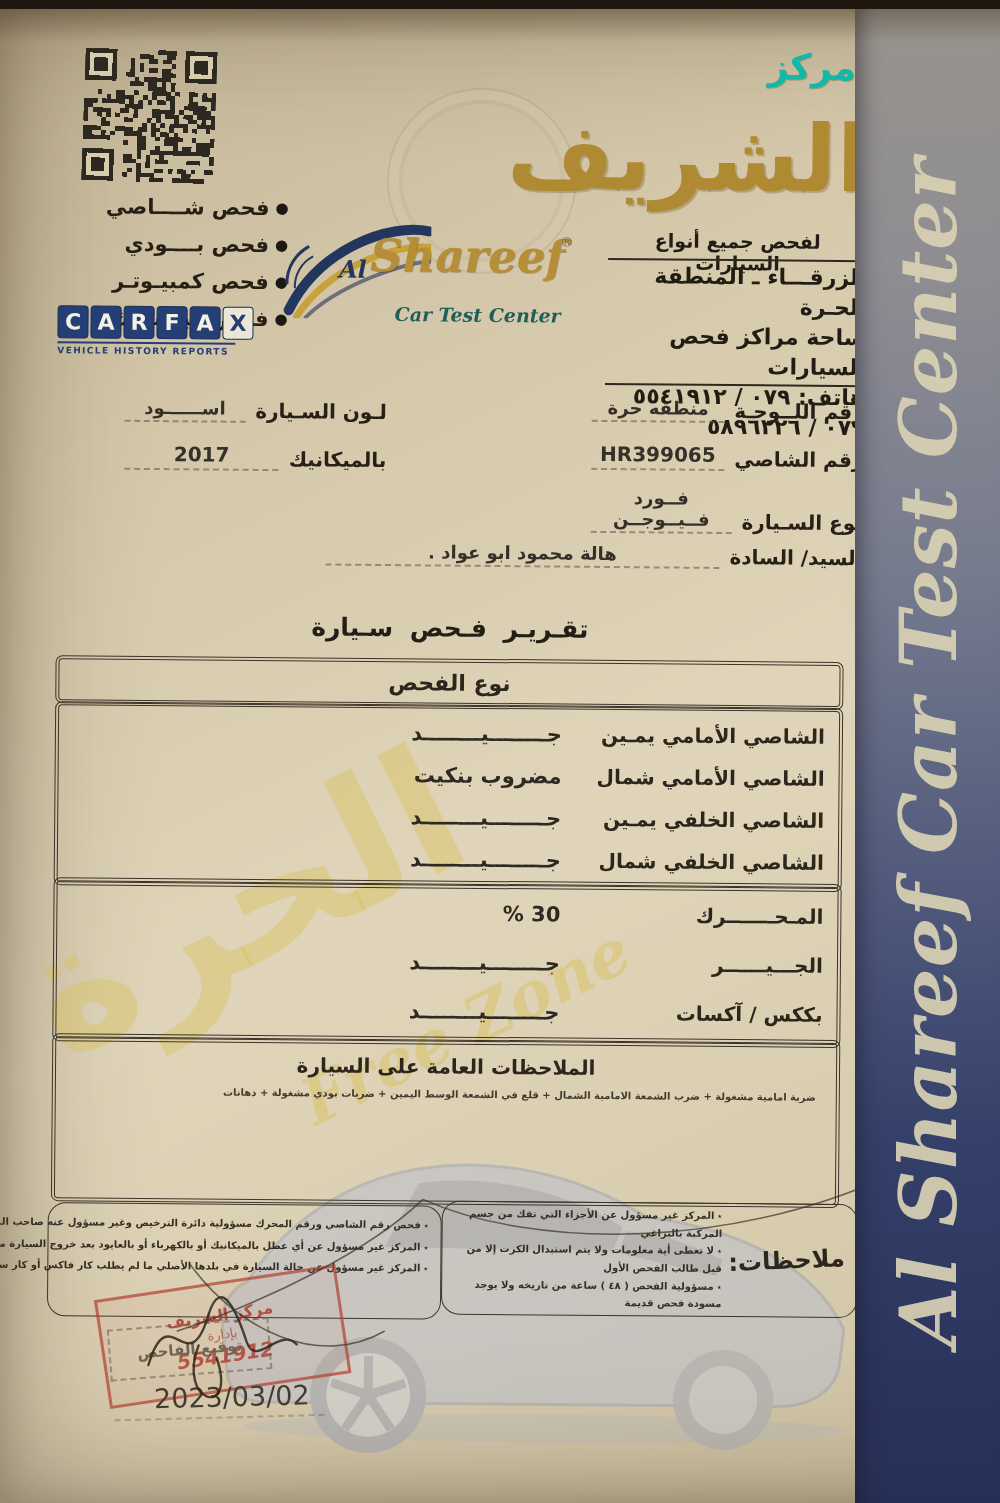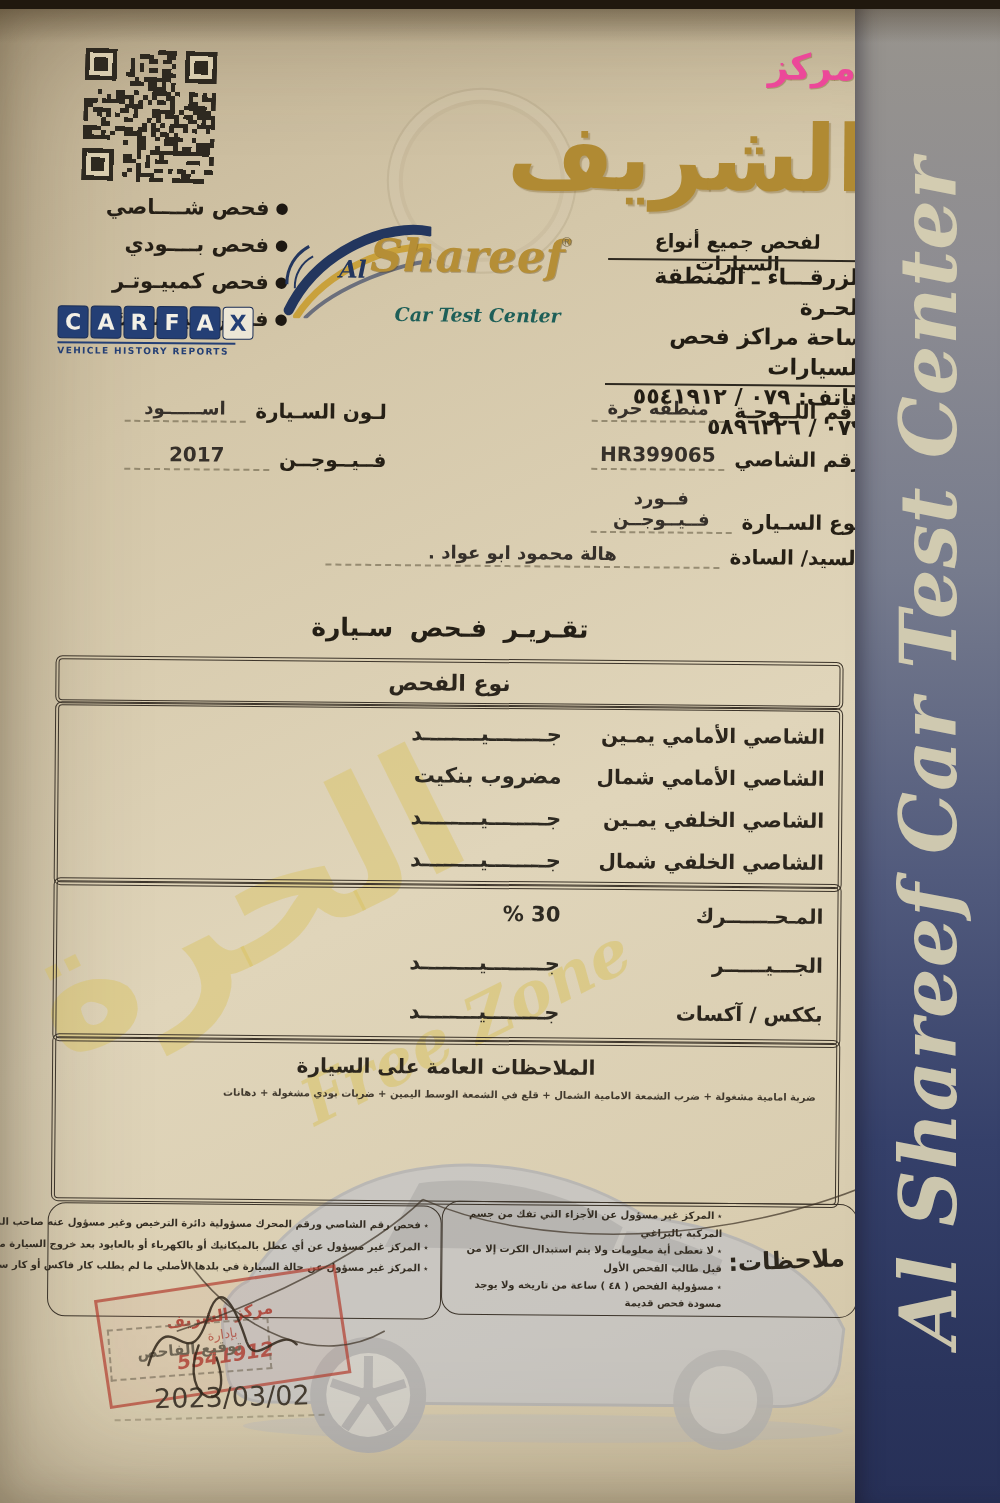--- a/index.html
+++ b/index.html
@@ -55,21 +55,21 @@
     font-style:italic;font-weight:bold;font-size:24px;color:#23365e;direction:ltr;}
   #logo-name{position:absolute;left:372px;top:226px;z-index:2;font-family:"DejaVu Serif",serif;
     font-style:italic;font-weight:bold;font-size:45px;color:#b58e36;direction:ltr;
     text-shadow:1px 1px 0 rgba(90,60,10,.35);}
   #logo-reg{position:absolute;left:562px;top:230px;z-index:2;font-size:13px;color:#7a6a45;direction:ltr;}
   #logo-sub{position:absolute;left:390px;top:300px;width:180px;text-align:center;z-index:2;
     font-family:"DejaVu Serif",serif;font-style:italic;font-weight:bold;font-size:19px;color:#1e5f58;direction:ltr;}
 
   
   #brand-pre{position:absolute;left:762px;top:40px;width:100px;text-align:center;z-index:2;
-    font-size:36px;font-weight:bold;color:#ec4899;text-shadow:1px 1px 0 rgba(100,70,10,.3);}
+    font-size:36px;font-weight:bold;color:#14b8a6;text-shadow:1px 1px 0 rgba(100,70,10,.3);}
   #brand-name{position:absolute;left:634px;top:78px;width:235px;text-align:center;z-index:2;
     font-size:92px;font-weight:bold;color:#b08a33;text-shadow:2px 2px 1px rgba(100,70,10,.3);line-height:150px;}
   #brand-tag{position:absolute;left:612px;top:224px;width:255px;text-align:center;z-index:2;
     font-size:19px;font-weight:bold;color:#221d14;}
   .hr{position:absolute;height:0;border-top:2px solid #2e2920;z-index:2;}
   #hr1{left:610px;top:253px;width:257px;}
   #hr2{left:608px;top:378px;width:260px;}
   #address{position:absolute;left:596px;top:256px;width:272px;z-index:2;text-align:right;
     font-size:22px;font-weight:bold;line-height:30px;color:#221d14;}
 
@@ -514,21 +514,21 @@
     </div>
     <div id="f-type" class="frow">
       <span class="lbl">نوع السـيارة</span>
       <span class="val hand">فــورد فــيــوجــن</span>
     </div>
     <div id="f-color" class="frow">
       <span class="lbl">لـون السـيارة</span>
       <span class="val hand">اســــــود</span>
     </div>
     <div id="f-model" class="frow">
-      <span class="lbl">فــيــوجــن</span>
+      <span class="lbl">بالميكانيك</span>
       <span class="val typed">2017</span>
     </div>
     <div id="f-owner" class="frow">
       <span class="lbl">السيد/ السادة</span>
       <span class="val hand">هالة محمود ابو عواد .</span>
     </div>
 
     <div id="rpt-title">تقـريـر فـحص سـيارة</div>
 
     <div id="box-header" class="box">

